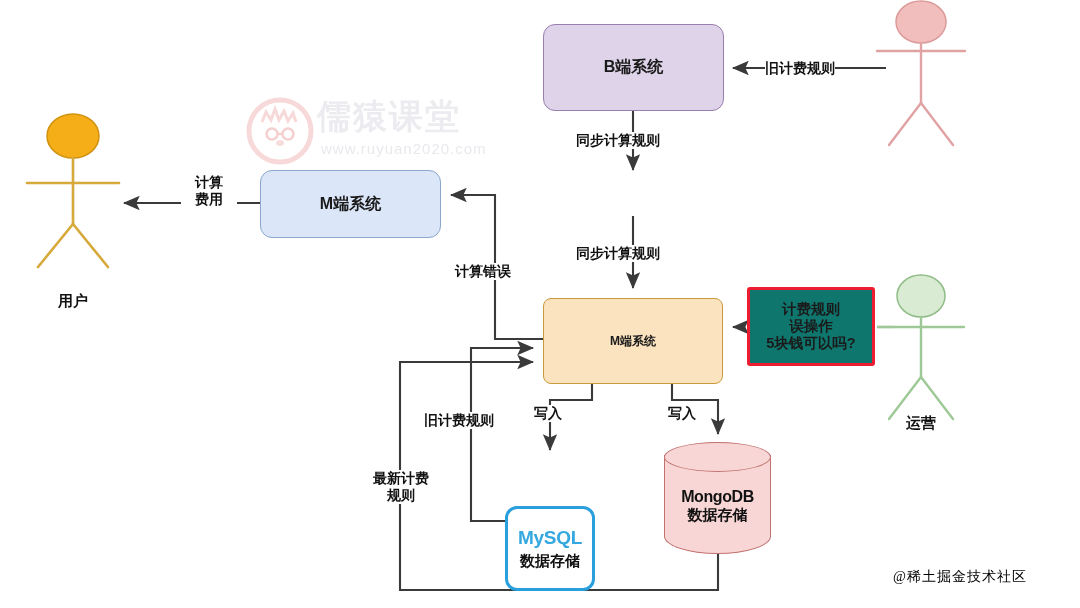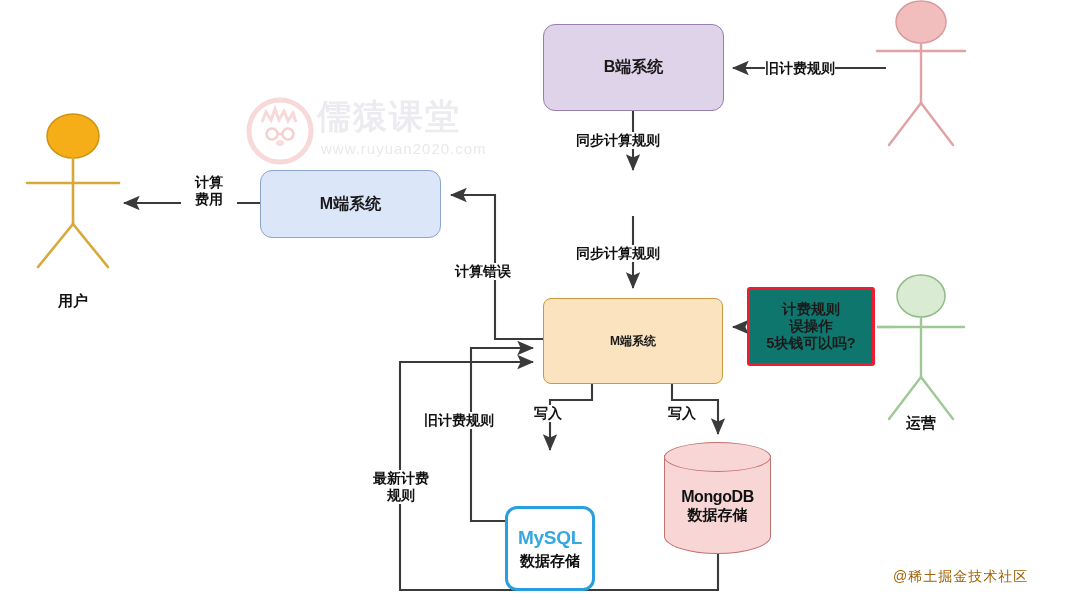--- a/index.html
+++ b/index.html
@@ -167,22 +167,23 @@
     position: absolute;
     left: 76px; top: 44px;
     font-size: 15px;
     color: #d3d3dc;
     letter-spacing: 1px;
   }
   .wm-corner {
     position: absolute;
     left: 893px; top: 568px;
     font-size: 14px;
-    color: #a16207;
+    color: #000000;
     letter-spacing: 1px;
+    font-family: Liberation Serif, serif;
   }
 </style>
 </head>
 <body>
 
 <div id="canvas">
 
   <svg id="wires" viewBox="0 0 1080 608">
     <defs>
       <marker id="arr" markerWidth="9" markerHeight="9" refX="7.5" refY="4" orient="auto" markerUnits="strokeWidth">

